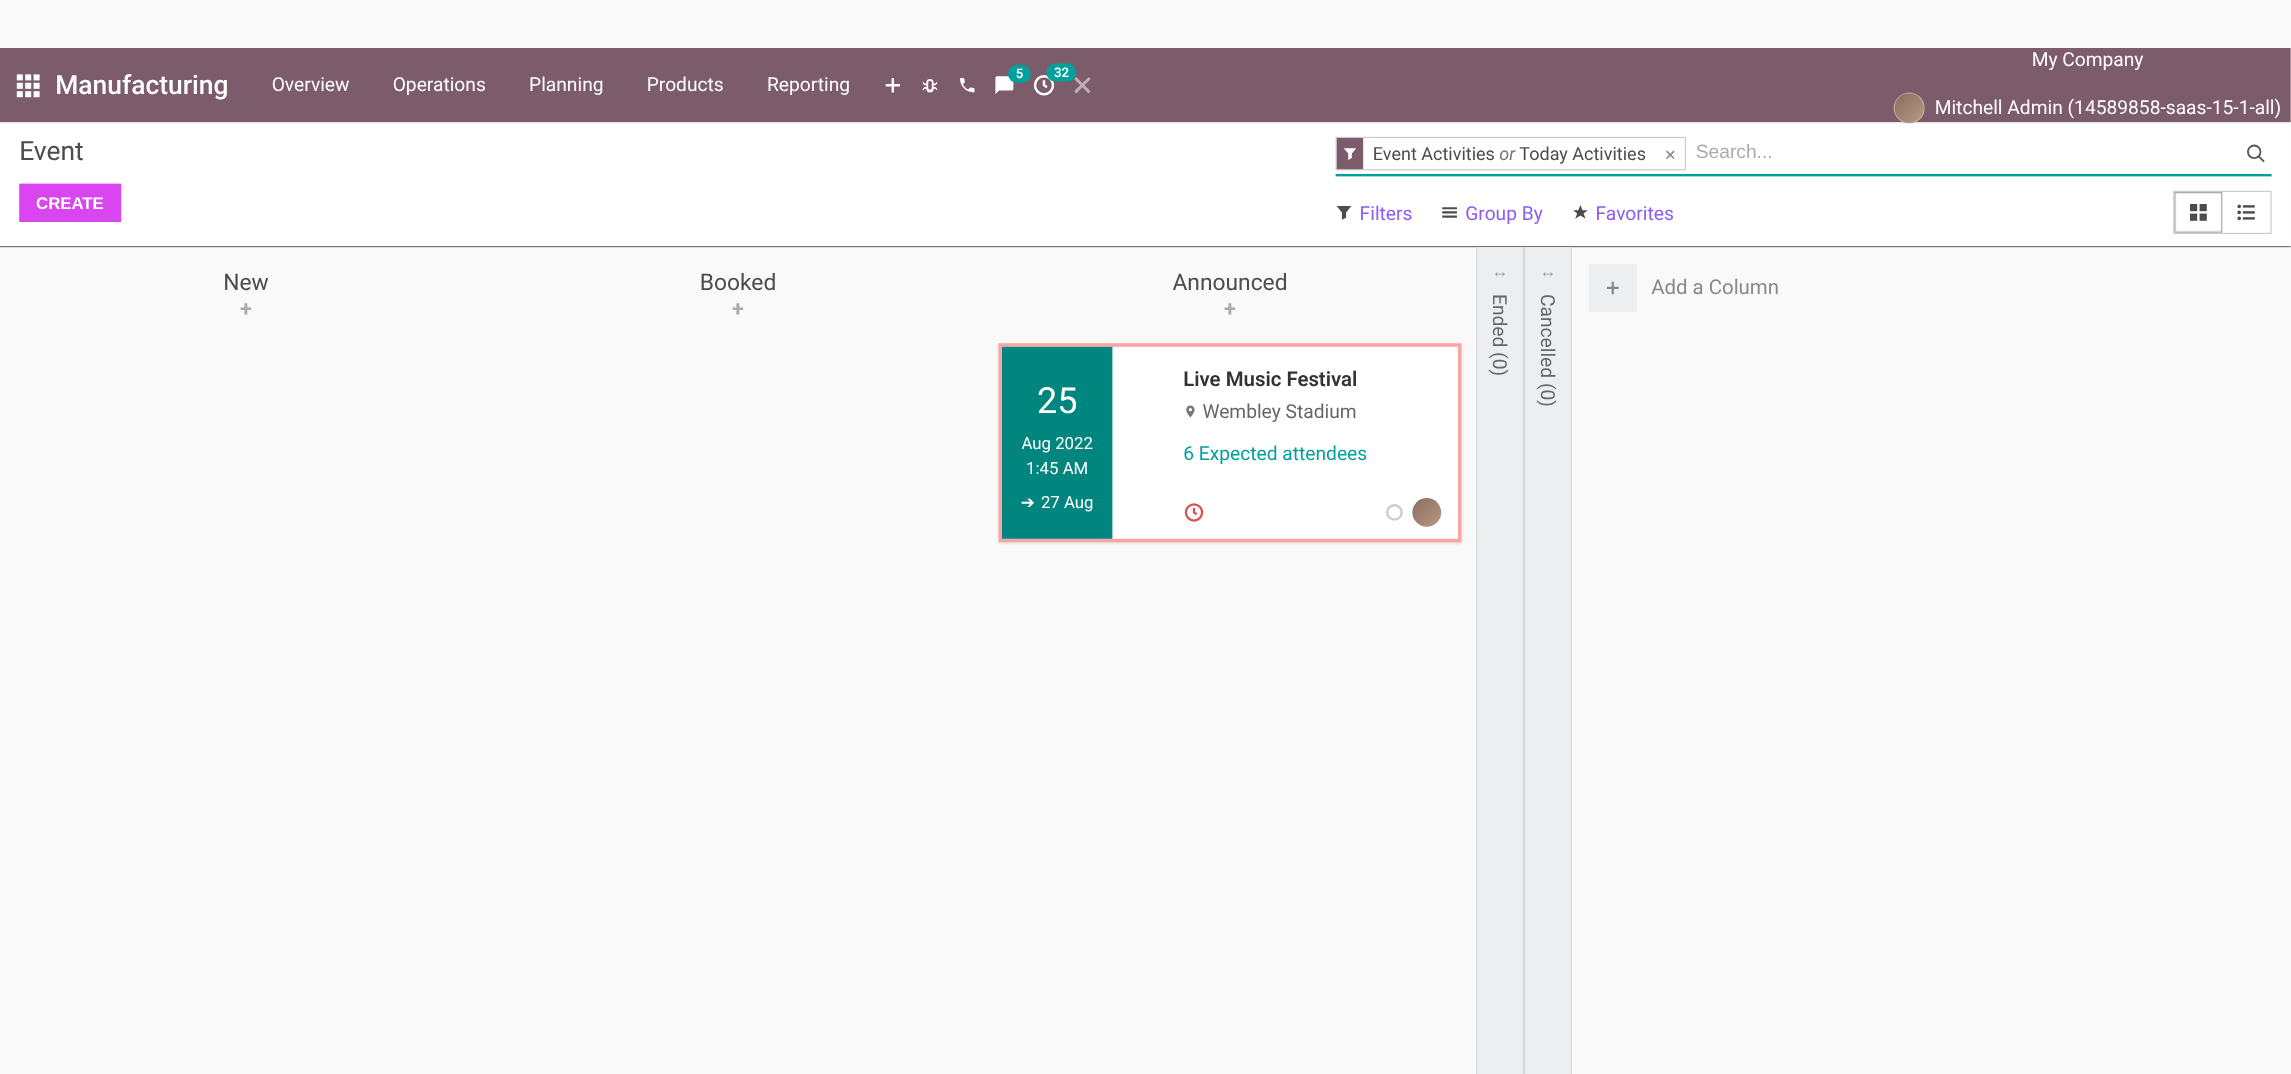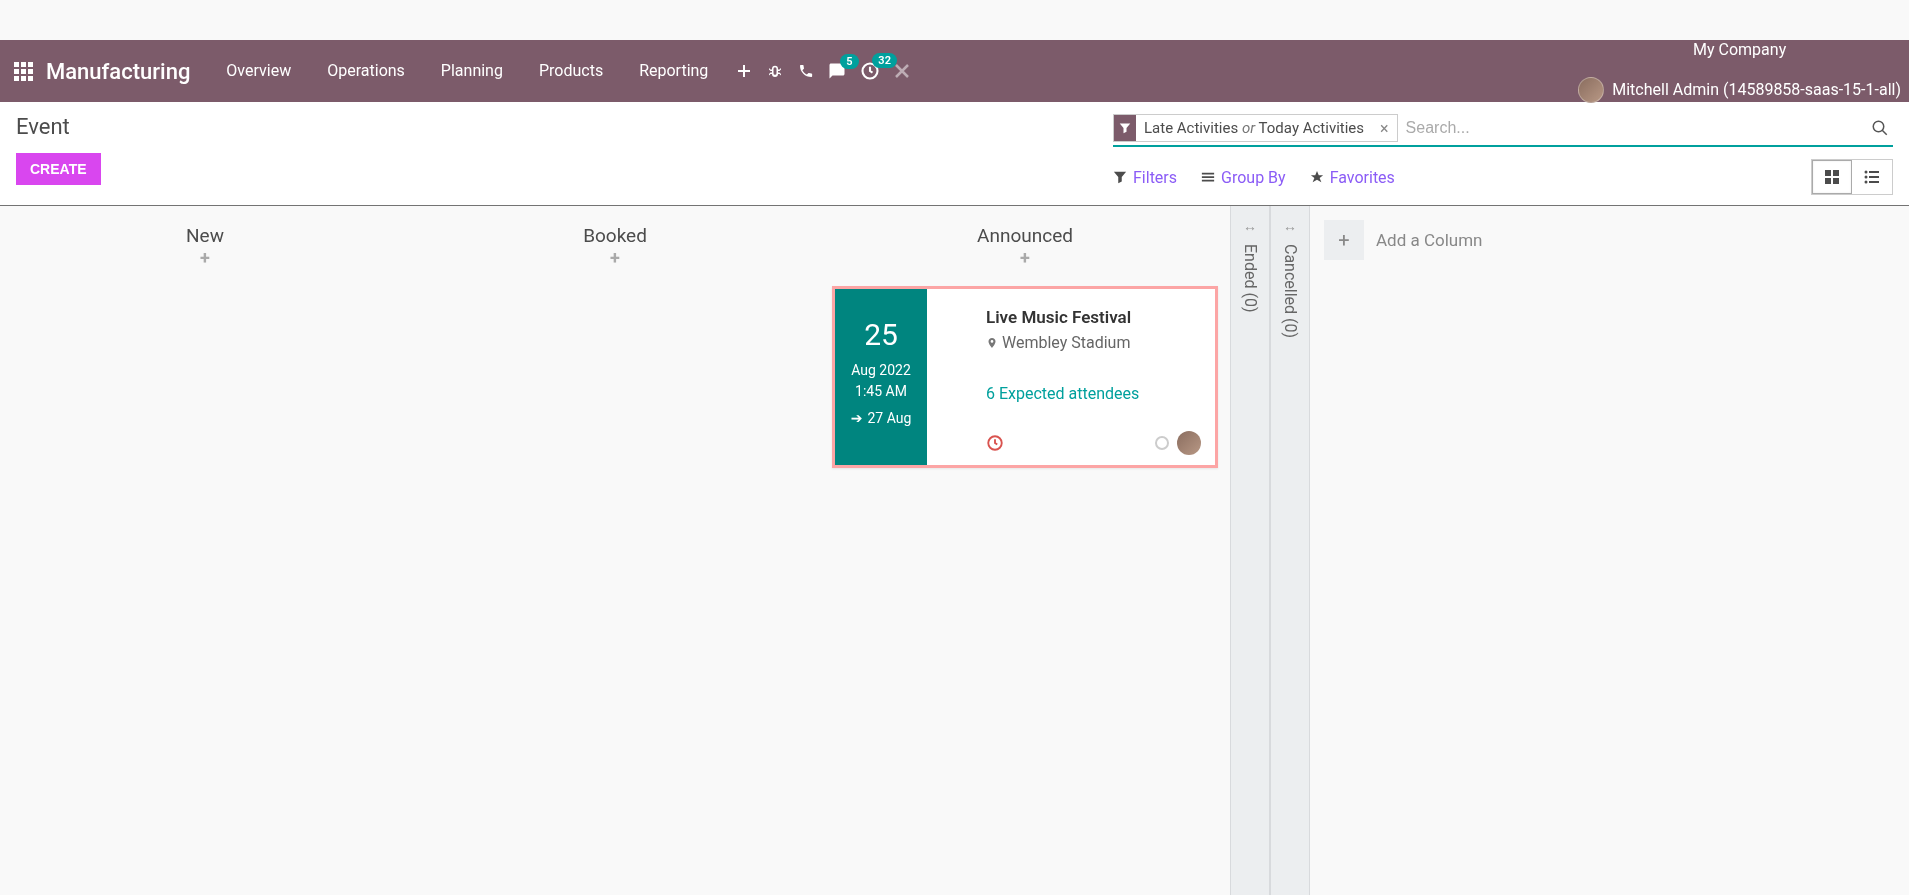--- a/index.html
+++ b/index.html
@@ -49,21 +49,21 @@
   .kcol-title { font-size: 19px; font-weight: 400; color: #4c4c4c; }
   .kcol-add { color: #aaa; cursor: pointer; font-size: 18px; font-weight: bold; }
   
   .kcard { background: #fff; border: 3px solid #fca5a5; display: flex; margin: 0 4px; box-shadow: 0 1px 2px rgba(0,0,0,0.08); gap: 45px; }
   .kcard-date { background: #00857F; color: #fff; width: 92px; text-align: center; padding: 28px 6px 18px; display: flex; flex-direction: column; align-items: center; gap: 8px; }
   .kcard-day { font-size: 30px; font-weight: 400; }
   .kcard-dt { font-size: 14px; line-height: 1.5; }
   .kcard-arrow { font-size: 14px; display: flex; align-items: center; gap: 5px; }
   .kcard-body { flex: 1; padding: 18px 14px 10px; }
   .kcard-title { font-weight: 600; font-size: 17px; color: #333; margin-bottom: 6px; }
-  .kcard-loc { color: #666; font-size: 16px; display: flex; align-items: center; gap: 4px; margin-bottom: 32px; text-align: right; }
+  .kcard-loc { color: #666; font-size: 16px; display: flex; align-items: center; gap: 4px; margin-bottom: 16px; text-align: right; }
   .kcard-att { color: #00A09D; font-size: 16px; margin-bottom: 28px; }
   .kcard-footer { display: flex; justify-content: space-between; align-items: center; }
   .clock-icon { color: #d9534f; }
   .kcard-right { display: flex; align-items: center; gap: 8px; }
   .circle-empty { width: 14px; height: 14px; border: 2px solid #ccc; border-radius: 50%; }
   .sm-avatar { width: 24px; height: 24px; border-radius: 50%; background: linear-gradient(135deg,#8a6d5f,#b89885); }
   
   
   .kcol-folded { width: 40px; flex-shrink: 0; background: #eceef0; border-left: 1px solid #d8dadd; border-right: 1px solid #d8dadd; display: flex; flex-direction: column; align-items: center; padding-top: 12px; cursor: pointer; }
   .fold-arrows { color: #999; font-size: 14px; margin-bottom: 10px; }
@@ -151,21 +151,21 @@
   </div>
   <div class="cp-right">
     <div class="search-row">
       <div class="facet">
         <span class="facet-icon">
           <svg width="12" height="12" viewBox="0 0 16 16" fill="#fff">
               <path d="M1 2h14l-5 6v5l-4 2v-7z"></path>
             </svg>
         </span>
         <span class="facet-text">
-          <span>Late Activities</span>
+          <span>Event Activities</span>
           <em>or</em>
           <span>Today Activities</span>
         </span>
         <span class="facet-remove">×</span>
       </div>
       <input class="search-input" placeholder="Search..." style="">
       <span class="search-btn">
         <svg width="18" height="18" viewBox="0 0 24 24" fill="none" stroke="#555" stroke-width="2">
             <circle cx="10" cy="10" r="7"></circle>
             <path d="M21 21l-6-6"></path>

